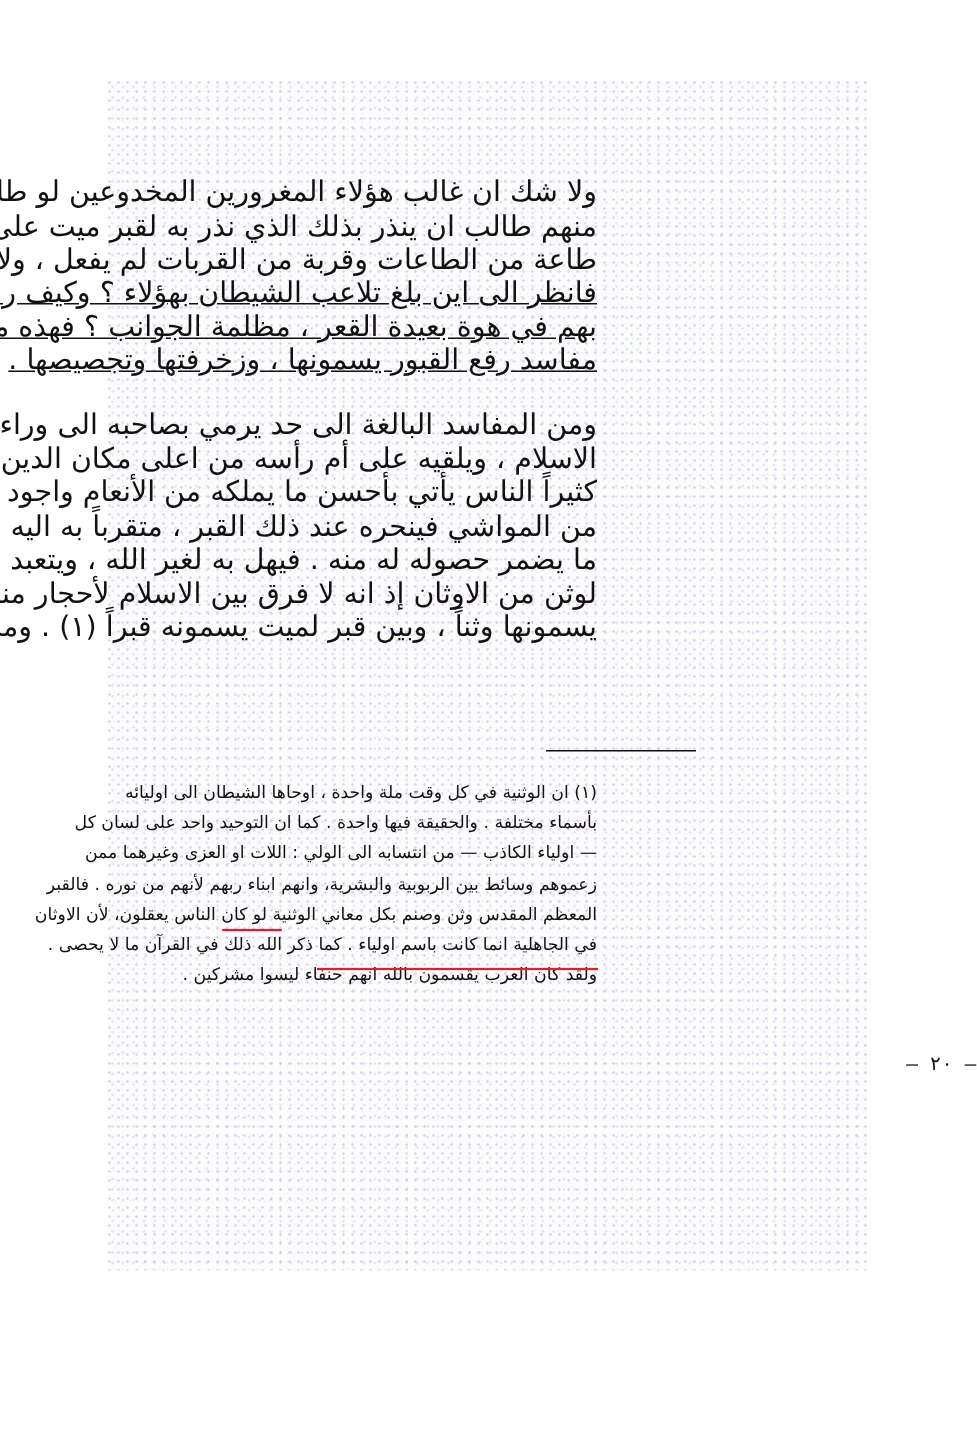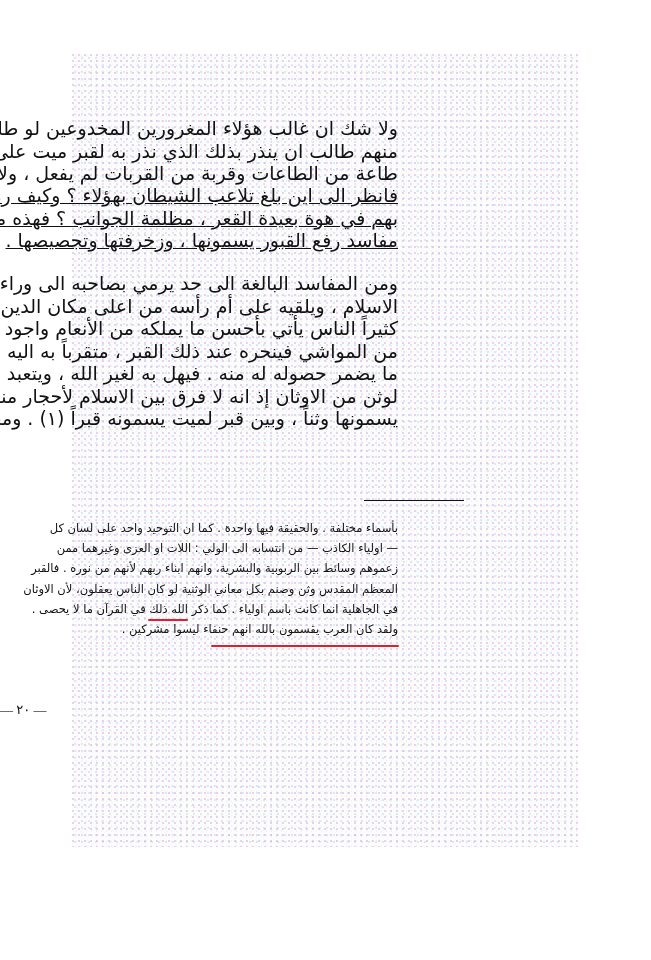--- a/index.html
+++ b/index.html
@@ -79,25 +79,25 @@
       height: 0;
       border-top: 2.5px solid #e01e2d;
       border-radius: 2px;
     }
     .hl-short { left: 149px; top: 617px; width: 40px; }
     .page-number {
       position: absolute;
       left: 0;
       width: 651px;
       top: 702px;
-      text-align: left;
+      text-align: right;
       font-size: 13px;
       color: #111;
       direction: rtl;
-      font-family: Liberation Serif, serif;
+      font-family: Liberation Mono, monospace;
     }
     
     .main-text { left: 163px; width: 235px; }
     .footnotes { left: 156px; width: 242px; }
   </style>
 </head>
 <body>
 
 <div class="scan-page"></div>
 
@@ -119,20 +119,21 @@
   <span class="line">كثيراً الناس يأتي بأحسن ما يملكه من الأنعام واجود ما يحوزه</span>
   <span class="line">من المواشي فينحره عند ذلك القبر ، متقرباً به اليه ، راجياً</span>
   <span class="line">ما يضمر حصوله له منه . فيهل به لغير الله ، ويتعبد به</span>
   <span class="line">لوثن من الاوثان إذ انه لا فرق بين الاسلام لأحجار منصوبة</span>
   <span class="line">يسمونها وثناً ، وبين قبر لميت يسمونه قبراً (١) . ومجرد</span>
 </div>
 
 <div class="footnote-rule"></div>
 
 <div class="text-block footnotes">
+  <span class="line">(١) ان الوثنية في كل وقت ملة واحدة ، اوحاها الشيطان الى اوليائه</span>
   <span class="line">بأسماء مختلفة . والحقيقة فيها واحدة . كما ان التوحيد واحد على لسان كل</span>
   <span class="line">— اولياء الكاذب — من انتسابه الى الولي : اللات او العزى وغيرهما ممن</span>
   <span class="line">زعموهم وسائط بين الربوبية والبشرية، وانهم ابناء ربهم لأنهم من نوره . فالقبر</span>
   <span class="line">المعظم المقدس وثن وصنم بكل معاني الوثنية لو كان الناس يعقلون، لأن الاوثان</span>
   <span class="line">في الجاهلية انما كانت باسم اولياء . كما ذكر الله ذلك في القرآن ما لا يحصى .</span>
   <span class="line last">ولقد كان العرب يقسمون بالله انهم حنفاء ليسوا مشركين .</span>
 </div>
 
 <div class="hl-underline hl-short" style="left:148px; top:619px; width:40px;"></div>
 <div class="hl-underline" style="left:211px; top:645px; width:188px;"></div>

